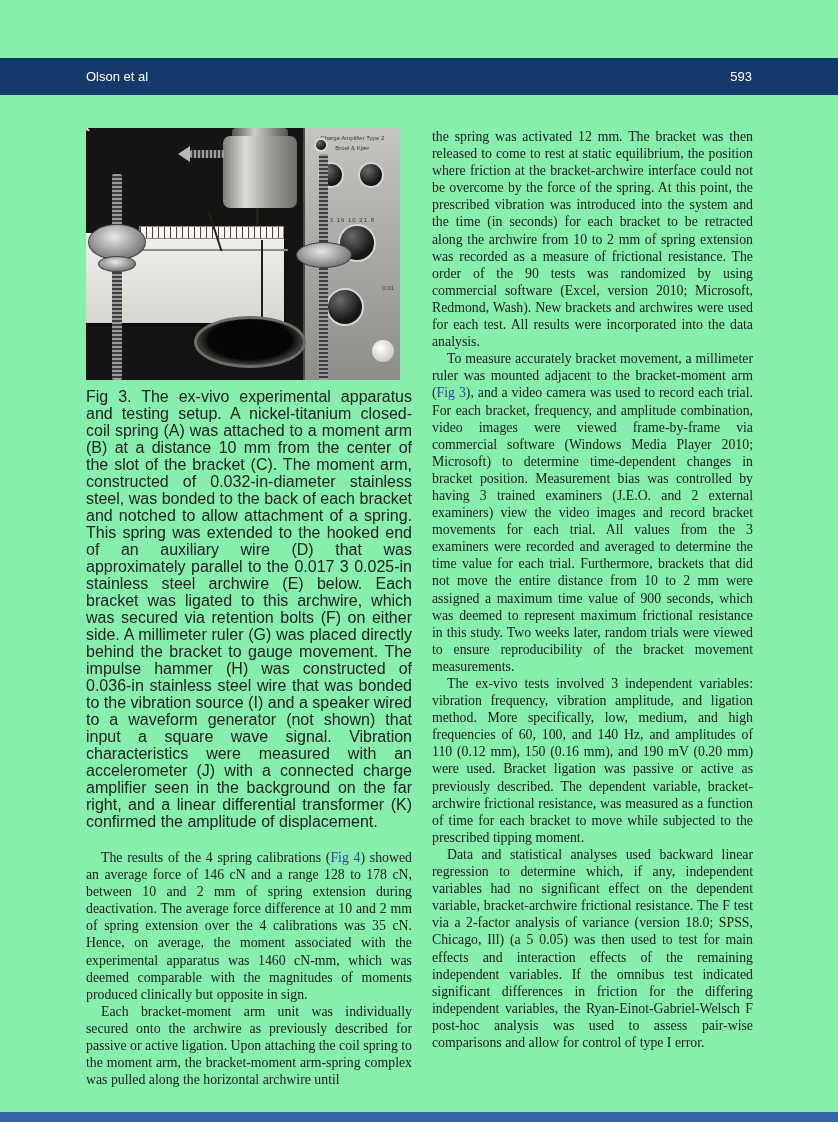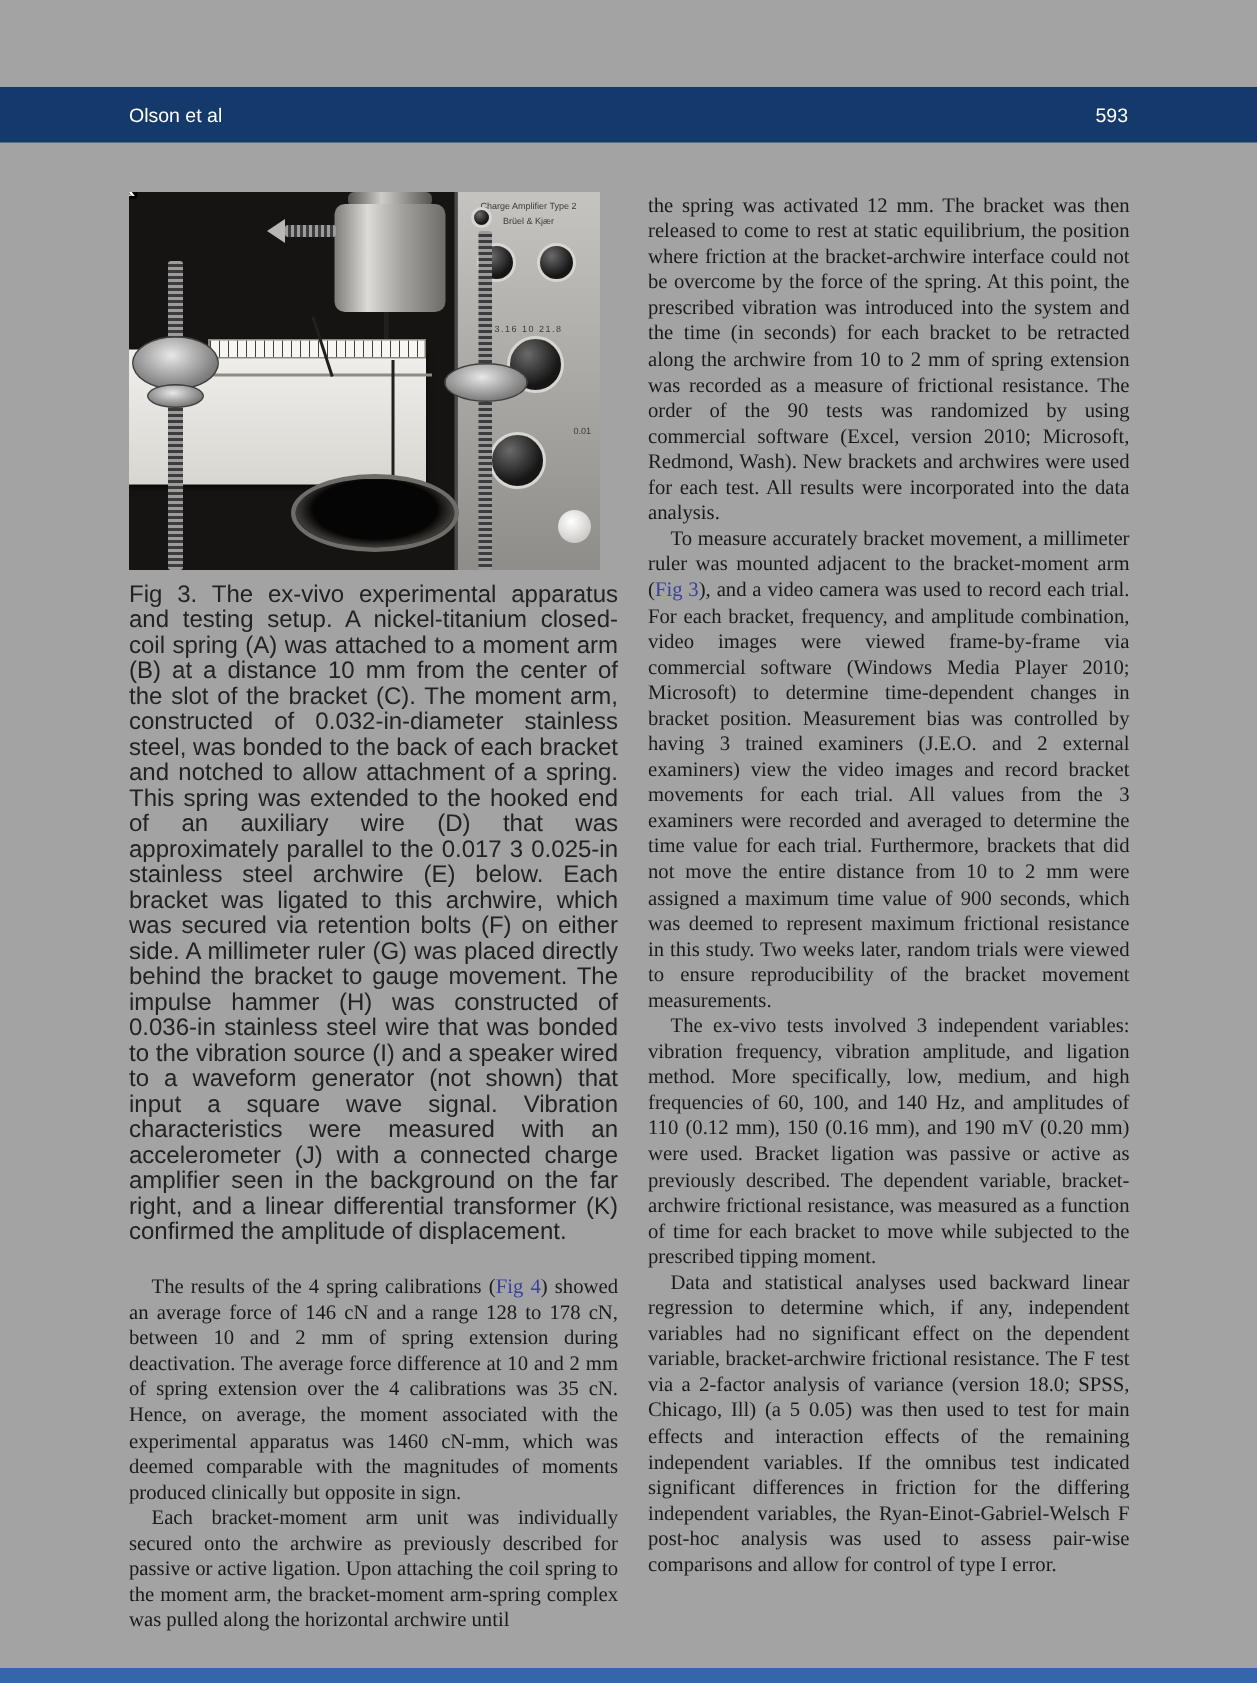--- a/index.html
+++ b/index.html
@@ -1,16 +1,16 @@
 <!DOCTYPE html>
 <html><head>
 <meta charset="utf-8">
 <style>
   html,body{margin:0;padding:0;background:#ffffff;}
-  .page{position:relative;width:838px;height:1122px;background:#a3a3a3;overflow:hidden;
+  .page{position:relative;width:838px;height:1122px;background:#86efac;overflow:hidden;
         font-family:"Liberation Serif",serif;color:#1a1a1a;}
   
   .header-bar{position:absolute;left:0;top:58px;width:100%;height:37px;background:#14396b;
         display:flex;align-items:center;justify-content:space-between;box-sizing:border-box;
         padding:0 86px;font-family:"Liberation Sans",sans-serif;font-size:13px;color:#ffffff;}
   .footer-bar{position:absolute;left:0;top:1087px;width:100%;height:25px;background:#b7cbe2;
         display:flex;align-items:center;justify-content:space-between;box-sizing:border-box;
         padding:0 86px;font-family:"Liberation Sans",sans-serif;font-size:12.5px;color:#14396b;margin-top:48px;}
   .footer-strip{position:absolute;left:0;top:1112px;width:100%;height:10px;background:#3566ab;}
   

